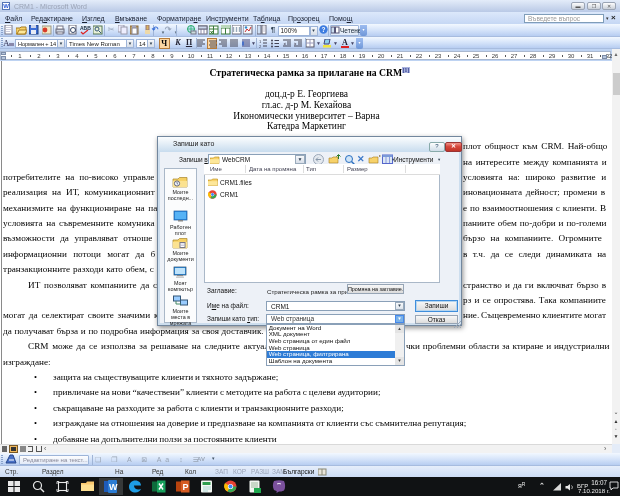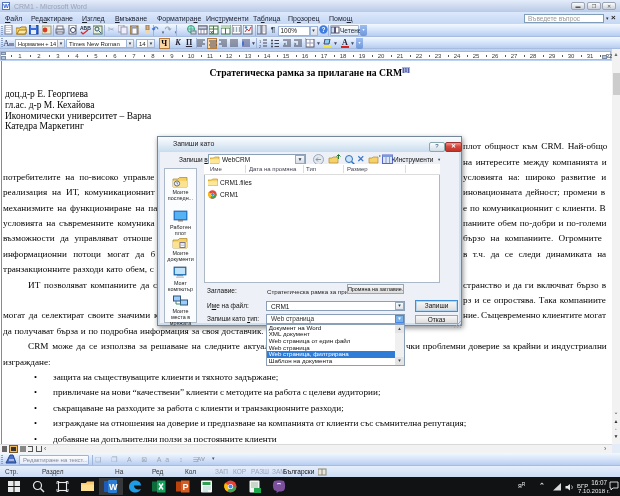--- a/index.html
+++ b/index.html
@@ -24,21 +24,21 @@
 #rulerrow{left:0;top:49px;width:620px;height:12px;background:#bed3f2}
 #ruler{left:0px;top:1.5px;width:611px;height:9px;background:#fff;border:1px solid #aab8cf;box-sizing:border-box}
 .rn{position:absolute;top:1px;font-size:6px;color:#3a3a3a;transform:translateX(-50%)}
 .rd{position:absolute;top:3px;width:1px;height:2px;background:#555}
 
 #doc{left:0;top:61px;width:612px;height:383px;background:#fff;overflow:hidden}
 #pageedge{left:1px;top:0;width:1px;height:383px;background:#8a8a8a}
 .ds{font-family:"Liberation Serif",serif;color:#000}
 #dtitle{left:8px;top:6px;width:603px;text-align:center;font-weight:bold;font-size:9.7px}
 #dtitle sup{font-size:5.5px;color:#2d3a8c;background:#aab3dd;padding:0 0.5px}
-.ctr{left:5px;width:603px;text-align:left;font-size:9.5px}
+.ctr{left:5px;width:603px;text-align:center;font-size:9.5px}
 .bl{left:3px;width:603px;height:15.4px;display:flex;justify-content:space-between;align-items:center;font-size:9.2px;word-spacing:1.5px;white-space:nowrap}
 .bl .lf{display:block}
 .bl .rt{display:block;position:absolute;left:460px;top:50%;transform:translateY(-50%);word-spacing:1.4px}
 .bu{left:53px;width:552px;height:15.4px;display:flex;align-items:center;font-size:9.2px;word-spacing:-0.3px;white-space:nowrap}
 .budot{left:34px;width:6px;font-size:8.5px;height:15.4px;display:flex;align-items:center}
 
 #vscroll{left:612px;top:49px;width:8px;height:395px;background:#f2f2f2}
 #vthumb{left:612.5px;top:73px;width:7px;height:22px;background:#ccc}
 #vsup{left:612px;top:50px;width:8px;height:9px;background:#f2f2f2;color:#666;font-size:5px;text-align:center;line-height:9px}
 #hscrollrow{left:0;top:444px;width:620px;height:9px;background:#f2f2f2;border-top:1px solid #d9d9d9;box-sizing:border-box}
@@ -416,21 +416,21 @@
     <div class="ab ds bl" style="top:108.3px">
         <span class="lf" style="word-spacing:2.6px">потребителите на по-високо управле</span>
         <span class="rt" style="word-spacing:3.4px">условията на: широко развитие и</span>
       </div>
     <div class="ab ds bl" style="top:123.7px">
         <span class="lf" style="word-spacing:2.6px">реализация на ИТ, комуникационнит</span>
         <span class="rt">иновационната дейност; промени в</span>
       </div>
     <div class="ab ds bl" style="top:139px">
         <span class="lf">механизмите на функциониране на па</span>
-        <span class="rt" style="word-spacing:0.6px">е по комуникационнит с клиенти. В</span>
+        <span class="rt" style="word-spacing:0.6px">е по взаимоотношения с клиенти. В</span>
       </div>
     <div class="ab ds bl" style="top:154.4px">
         <span class="lf">условията на съвременните комуника</span>
         <span class="rt" style="word-spacing:0.6px">паниите обем по-добри и по-големи</span>
       </div>
     <div class="ab ds bl" style="top:169.8px">
         <span class="lf" style="word-spacing:3.2px">възможности да управляват отноше</span>
         <span class="rt" style="word-spacing:3.1px">бързо на компаниите. Огромните</span>
       </div>
     <div class="ab ds bl" style="top:185.2px">
@@ -449,21 +449,21 @@
       </div>
     <div class="ab ds bl" style="top:246.8px">
         <span class="lf">могат да селектират своите значими к</span>
         <span class="rt" style="word-spacing:-0.5px">ние. Същевременно клиентите могат</span>
       </div>
     <div class="ab ds bl" style="top:262.2px;word-spacing:0.4px">
         <span class="lf">да получават бърза и по подробна информация за своя доставчик.</span>
       </div>
     <div class="ab ds bl" style="top:277.5px">
         <span class="lf" style="padding-left:25px">CRM може да се използва за решаване на следните актуални</span>
-        <span class="rt" style="left:403px;word-spacing:0.5px">чки проблемни доверие за крайни и индустриални</span>
+        <span class="rt" style="left:403px;word-spacing:0.5px">чки проблемни области за ктиране и индустриални</span>
       </div>
     <div class="ab ds bl" style="top:292.9px">
         <span class="lf">изграждане:</span>
       </div>
     <div class="ab ds budot" style="top:308.3px">•</div>
     <div class="ab ds bu" style="top:308.3px">защита на съществуващите клиенти и тяхното задържане;</div>
     <div class="ab ds budot" style="top:323.7px">•</div>
     <div class="ab ds bu" style="top:323.7px">привличане на нови “качествени” клиенти с методите на работа с целеви аудитории;</div>
     <div class="ab ds budot" style="top:339.1px">•</div>
     <div class="ab ds bu" style="top:339.1px">съкращаване на разходите за работа с клиенти и транзакционните разходи;</div>

